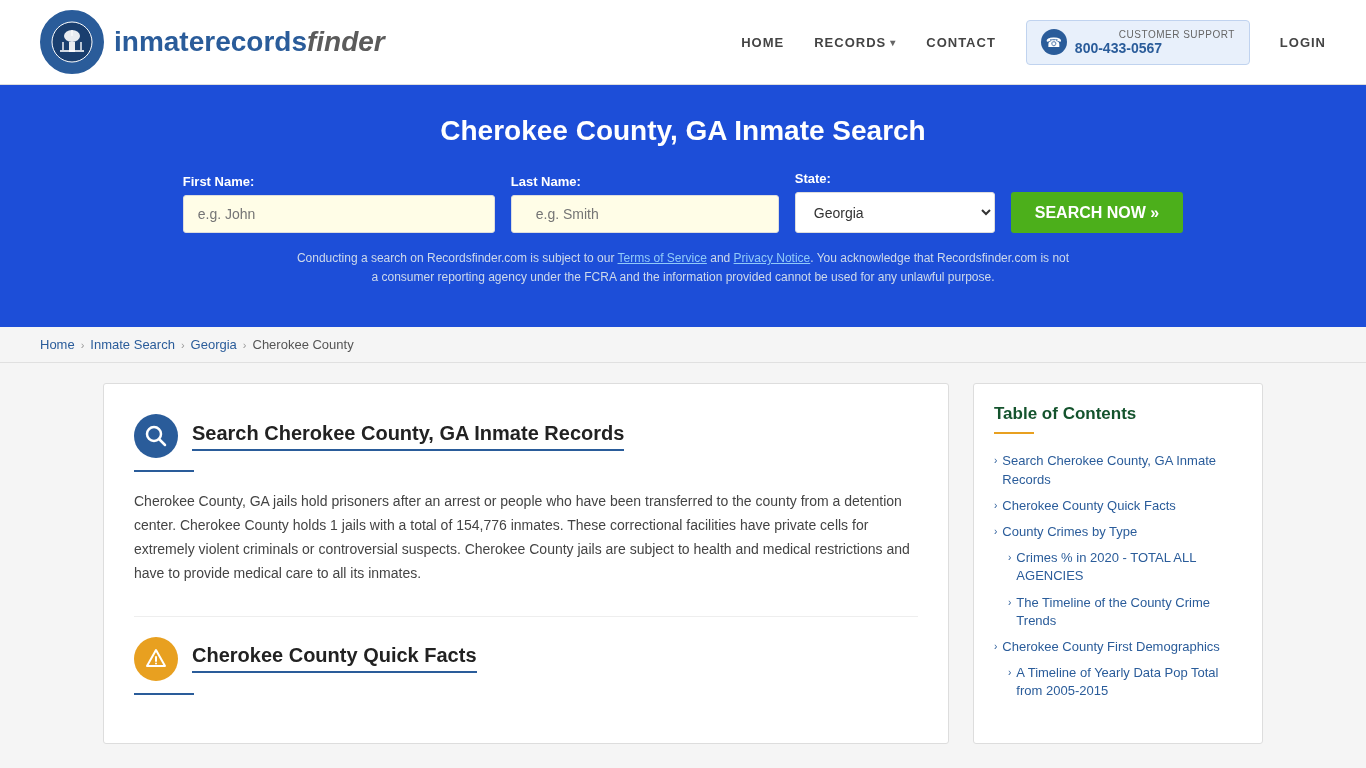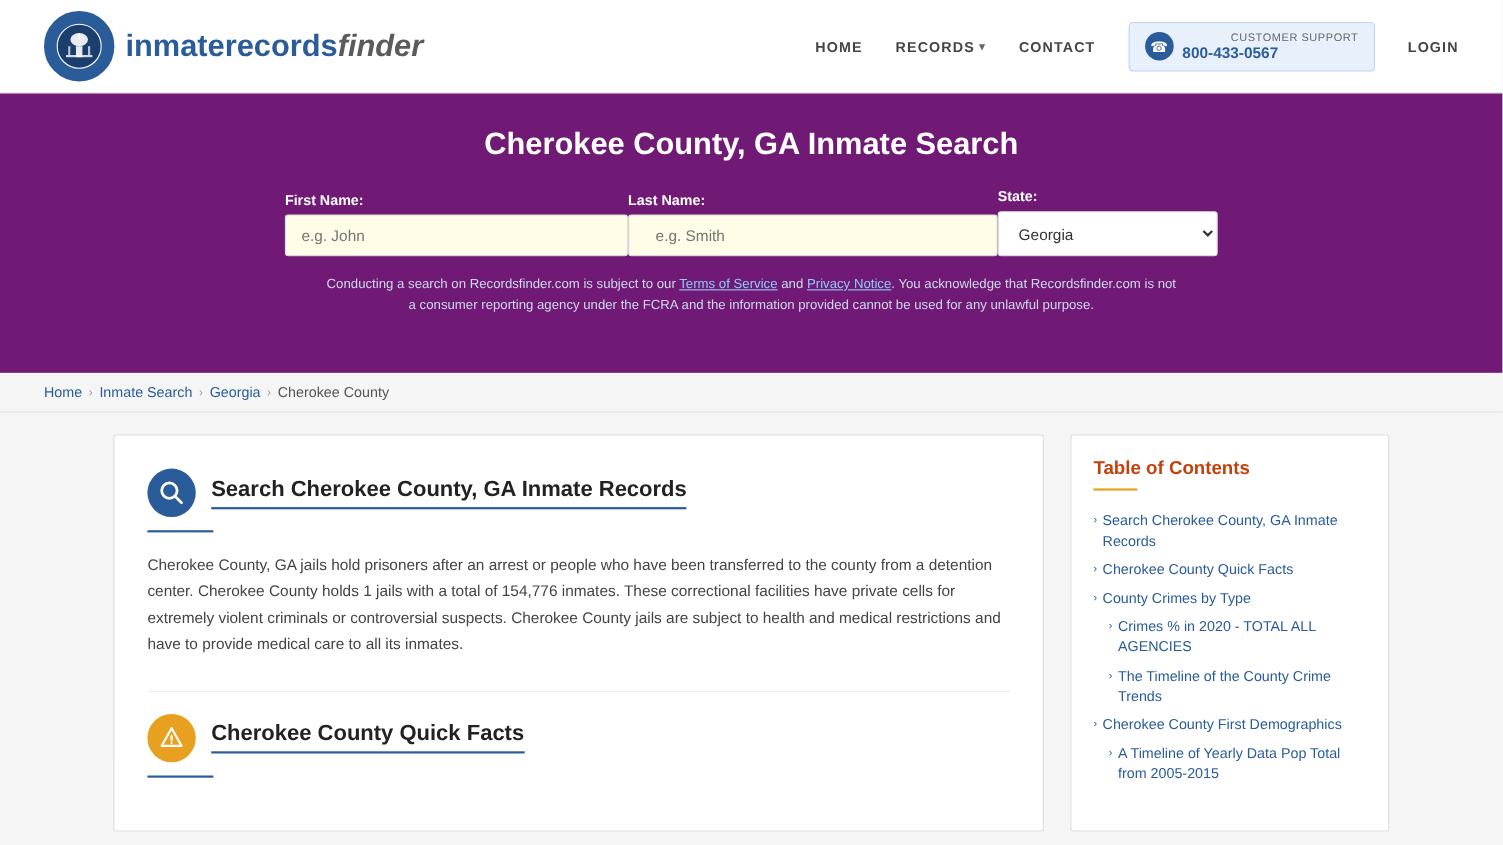--- a/index.html
+++ b/index.html
@@ -90,48 +90,49 @@
       font-size: 13px;
       font-weight: 700;
       color: #444;
       letter-spacing: 1px;
       cursor: pointer;
       text-transform: uppercase;
     }
 
     
     .hero {
-      background: #701a75;
+      background: #1d4ed8;
       padding: 30px 40px 40px;
       text-align: center;
     }
     .hero h1 {
       color: #fff;
       font-size: 28px;
       font-weight: 700;
       margin-bottom: 24px;
     }
     .search-form {
       display: flex;
       align-items: flex-end;
       justify-content: center;
+      gap: 16px;
       margin-bottom: 16px;
     }
     .field-group { display: flex; flex-direction: column; align-items: flex-start; gap: 6px; }
     .field-label { color: #fff; font-size: 13px; font-weight: 600; }
     .field-input {
       background: #fffde7;
       border: 1px solid #ddd;
       border-radius: 3px;
       padding: 10px 14px;
       font-size: 14px;
       color: #888;
       width: 312px;
     }
-    .field-input-last { width: 336px; padding-left: 24px; }
+    .field-input-last { width: 268px; padding-left: 24px; }
     .field-select {
       background: #fff;
       border: 1px solid #ddd;
       border-radius: 3px;
       padding: 10px 14px;
       font-size: 14px;
       color: #333;
       width: 200px;
       height: 41px;
       appearance: auto;
@@ -146,21 +147,21 @@
       border-radius: 3px;
       cursor: pointer;
       height: 41px;
       white-space: nowrap;
     }
     .hero-disclaimer {
       color: #cdd9eb;
       font-size: 12px;
       line-height: 1.6;
       max-width: 780px;
-      margin: 12px auto;
+      margin: 0 auto;
     }
     .hero-disclaimer a { color: #90caf9; text-decoration: underline; }
 
     
     .breadcrumb {
       background: #f5f5f5;
       padding: 10px 40px;
       display: flex;
       align-items: center;
       gap: 6px;
@@ -237,21 +238,21 @@
     .section-2 {
       margin-top: 30px;
       padding-top: 20px;
       border-top: 1px solid #eee;
     }
 
     
     .toc-title {
       font-size: 17px;
       font-weight: 700;
-      color: #c2410c;
+      color: #14532d;
       margin-bottom: 8px;
     }
     .toc-divider {
       width: 40px;
       height: 2px;
       background: #e8a020;
       margin-bottom: 14px;
     }
     .toc-list { list-style: none; }
     .toc-item {
@@ -332,20 +333,21 @@
       <select class="field-select">
         <option>Georgia</option>
         <option>Alabama</option>
         <option>Alaska</option>
         <option>Arizona</option>
         <option>California</option>
         <option>Florida</option>
         <option>Texas</option>
       </select>
     </div>
+    <button class="search-btn">SEARCH NOW »</button>
   </div>
   <div class="hero-disclaimer">
     Conducting a search on Recordsfinder.com is subject to our <a>Terms of Service</a> and <a>Privacy Notice</a>. You acknowledge that Recordsfinder.com is not a consumer reporting agency under the FCRA and the information provided cannot be used for any unlawful purpose.
   </div>
 </section>
 
 <nav class="breadcrumb">
   <a>Home</a>
   <span class="sep">›</span>
   <a>Inmate Search</a>

